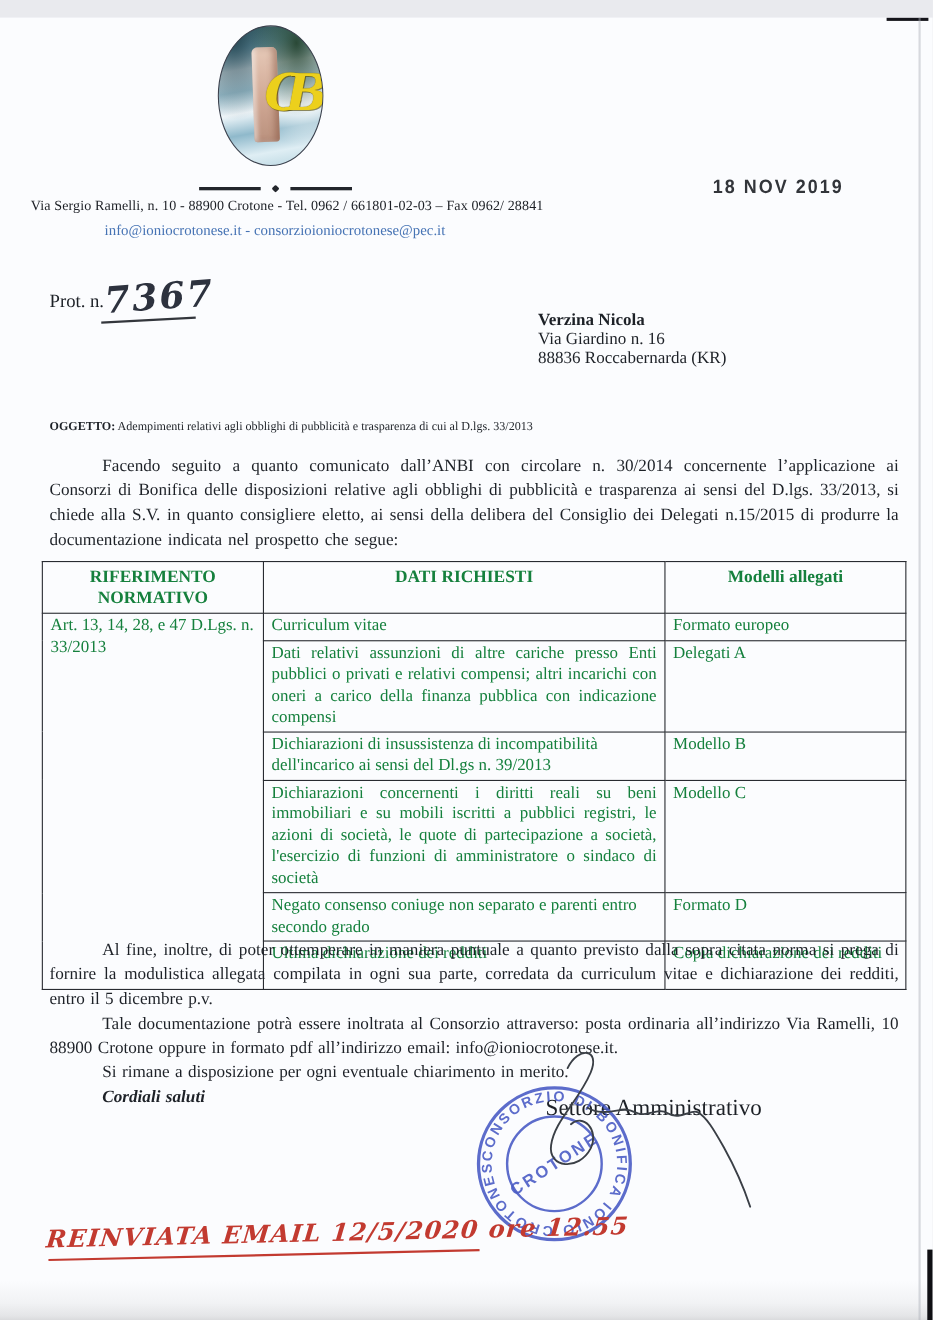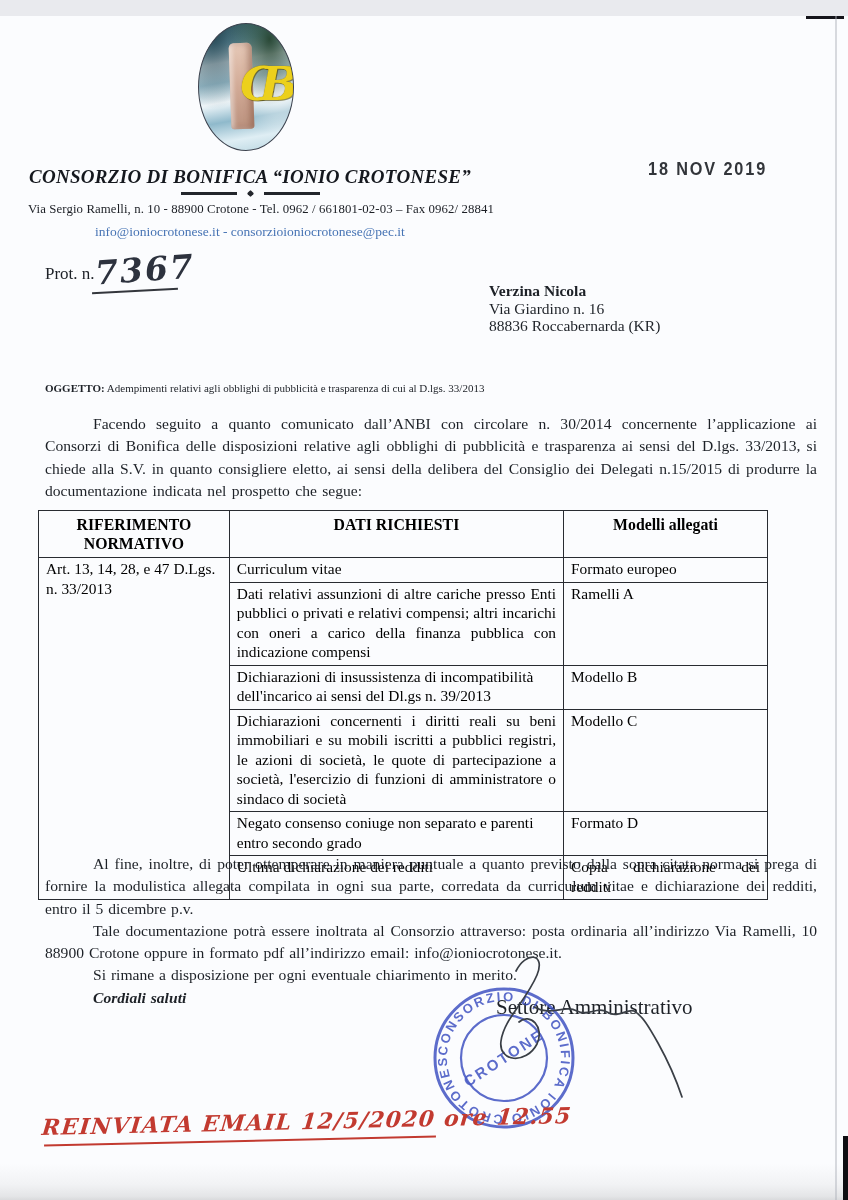--- a/index.html
+++ b/index.html
@@ -61,22 +61,22 @@
   .recipient { position:absolute; left:489px; top:266px; font-size:15.5px; line-height:17.6px; }
   .recipient .name { font-weight:bold; }
 
   .subject { position:absolute; left:45px; top:366px; width:772px; font-size:11px; }
   .subject .label { font-weight:bold; }
 
   .body-par { position:absolute; left:45px; top:397px; width:772px;
     font-size:15.6px; line-height:22.3px; text-align:justify; text-indent:48px; word-spacing:1.5px; }
 
   
-  table.doc-table { position:absolute; left:38px; top:494px; width:730px;
-    border-collapse:collapse; font-size:15.4px; line-height:19.5px; color:#000000; }
+  table.doc-table { position:absolute; left:38px; top:494px; width:786px;
+    border-collapse:collapse; font-size:15.4px; line-height:19.5px; color:#15803d; }
   .doc-table th, .doc-table td { border:1.5px solid #282b31; padding:1px 7px 3px; vertical-align:top; }
   .doc-table th { text-align:center; font-size:15.8px; padding:4px 6px; line-height:19px; }
   .doc-table col.c1 { width:198px; } .doc-table col.c2 { width:360px; } .doc-table col.c3 { width:216px; }
   .doc-table td.just { text-align:justify; }
 
   
   .closing { position:absolute; left:45px; top:837px; width:772px;
     font-size:15.6px; line-height:22.3px; }
   .closing p { text-indent:48px; text-align:justify; word-spacing:1px; }
   .closing p.noj { text-align:left; }
@@ -105,21 +105,20 @@
   <div class="scan-top-right"></div>
   <div class="scan-right-line"></div>
   <div class="scan-right-black"></div>
 
   <div class="logo">
     <div class="column"></div>
     <div class="monogram">CB</div>
   </div>
 
   <div class="org-block">
-    <div class="org-title">CONSORZIO DI BONIFICA “IONIO CROTONESE”</div>
     <div class="org-sep">
       <span class="bar"></span>
       <span class="dot"></span>
       <span class="bar"></span>
     </div>
     <div class="org-address">Via Sergio Ramelli, n. 10  -  88900 Crotone - Tel. 0962 / 661801-02-03  – Fax 0962/ 28841</div>
     <div class="org-emails">info@ioniocrotonese.it - consorzioioniocrotonese@pec.it</div>
   </div>
 
   <div class="date-stamp">18 NOV 2019</div>
@@ -156,21 +155,21 @@
       </tr>
     </thead>
     <tbody>
       <tr>
         <td rowspan="6">Art. 13, 14, 28, e 47 D.Lgs. n. 33/2013</td>
         <td style="height:24px">Curriculum vitae</td>
         <td>Formato europeo</td>
       </tr>
       <tr>
         <td class="just">Dati relativi assunzioni di altre cariche presso Enti pubblici o privati e relativi compensi; altri incarichi con oneri a carico della finanza pubblica con indicazione compensi</td>
-        <td>Ramelli A</td>
+        <td>Delegati A</td>
       </tr>
       <tr>
         <td style="height:44px">Dichiarazioni di insussistenza di incompatibilità dell'incarico ai sensi del Dl.gs n. 39/2013</td>
         <td>Modello B</td>
       </tr>
       <tr>
         <td class="just" style="height:96px">Dichiarazioni concernenti i diritti reali su beni immobiliari e su mobili iscritti a pubblici registri, le azioni di società, le quote di partecipazione a società, l'esercizio di funzioni di amministratore o sindaco di società</td>
         <td>Modello C</td>
       </tr>
       <tr>

